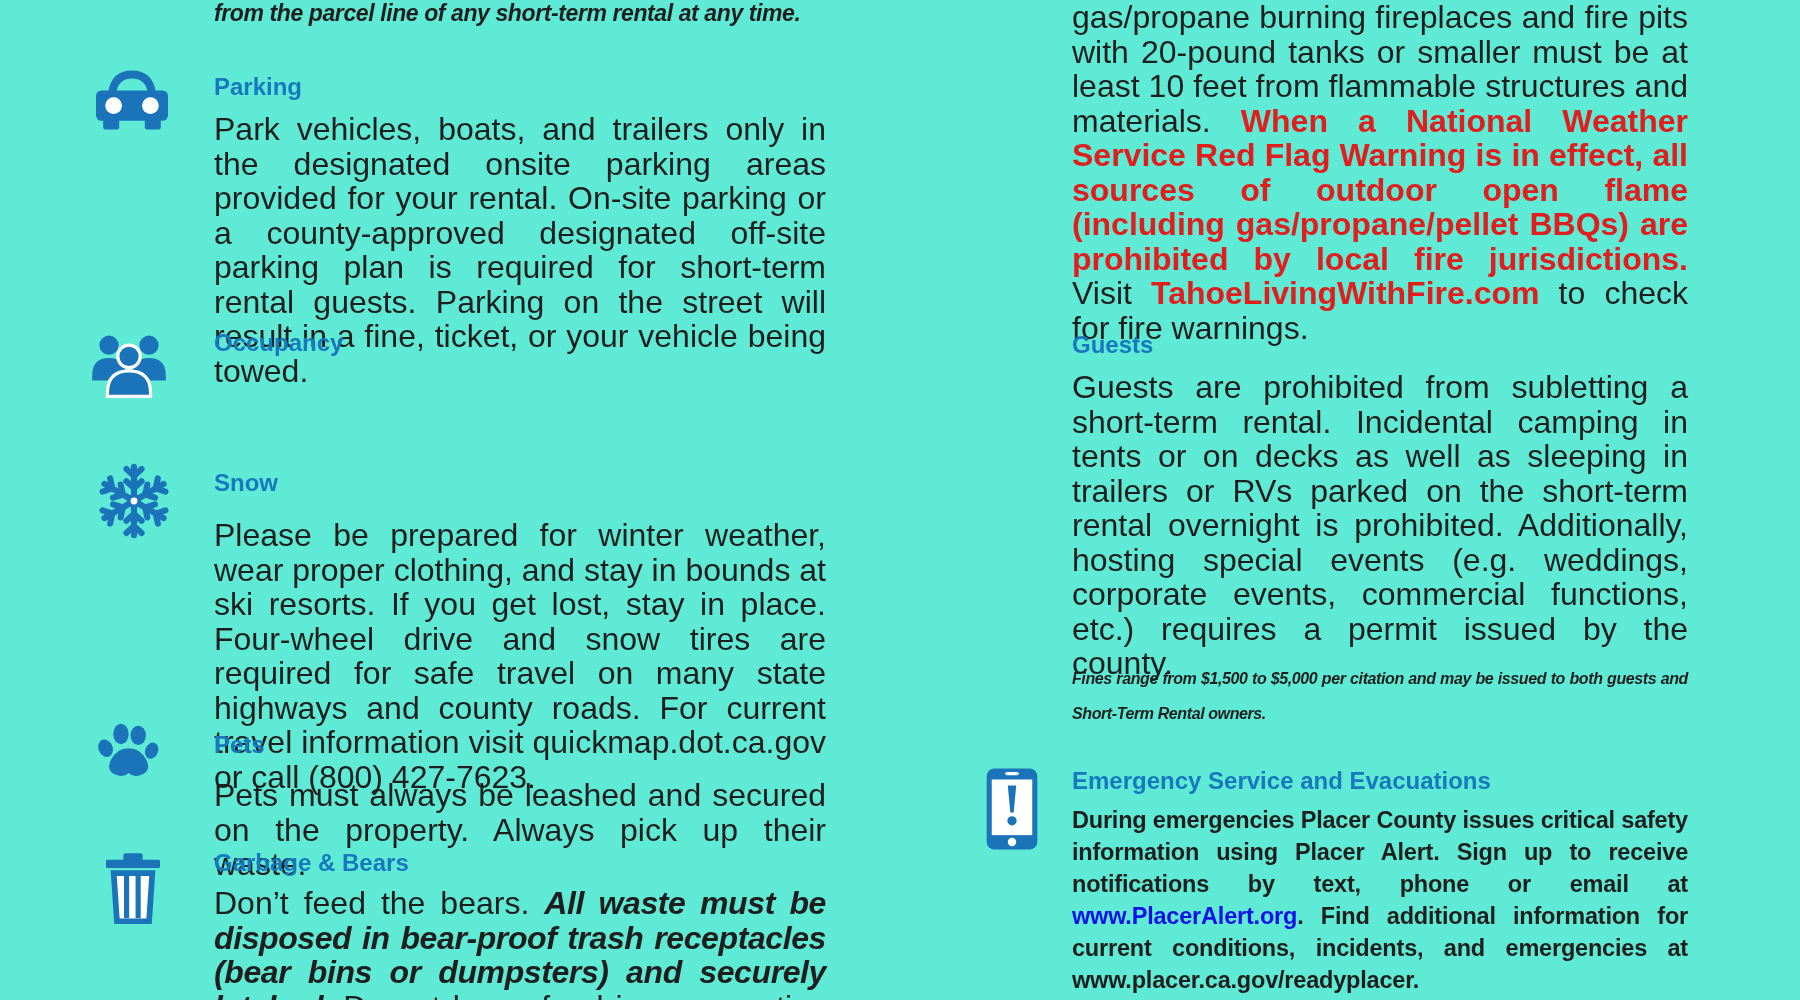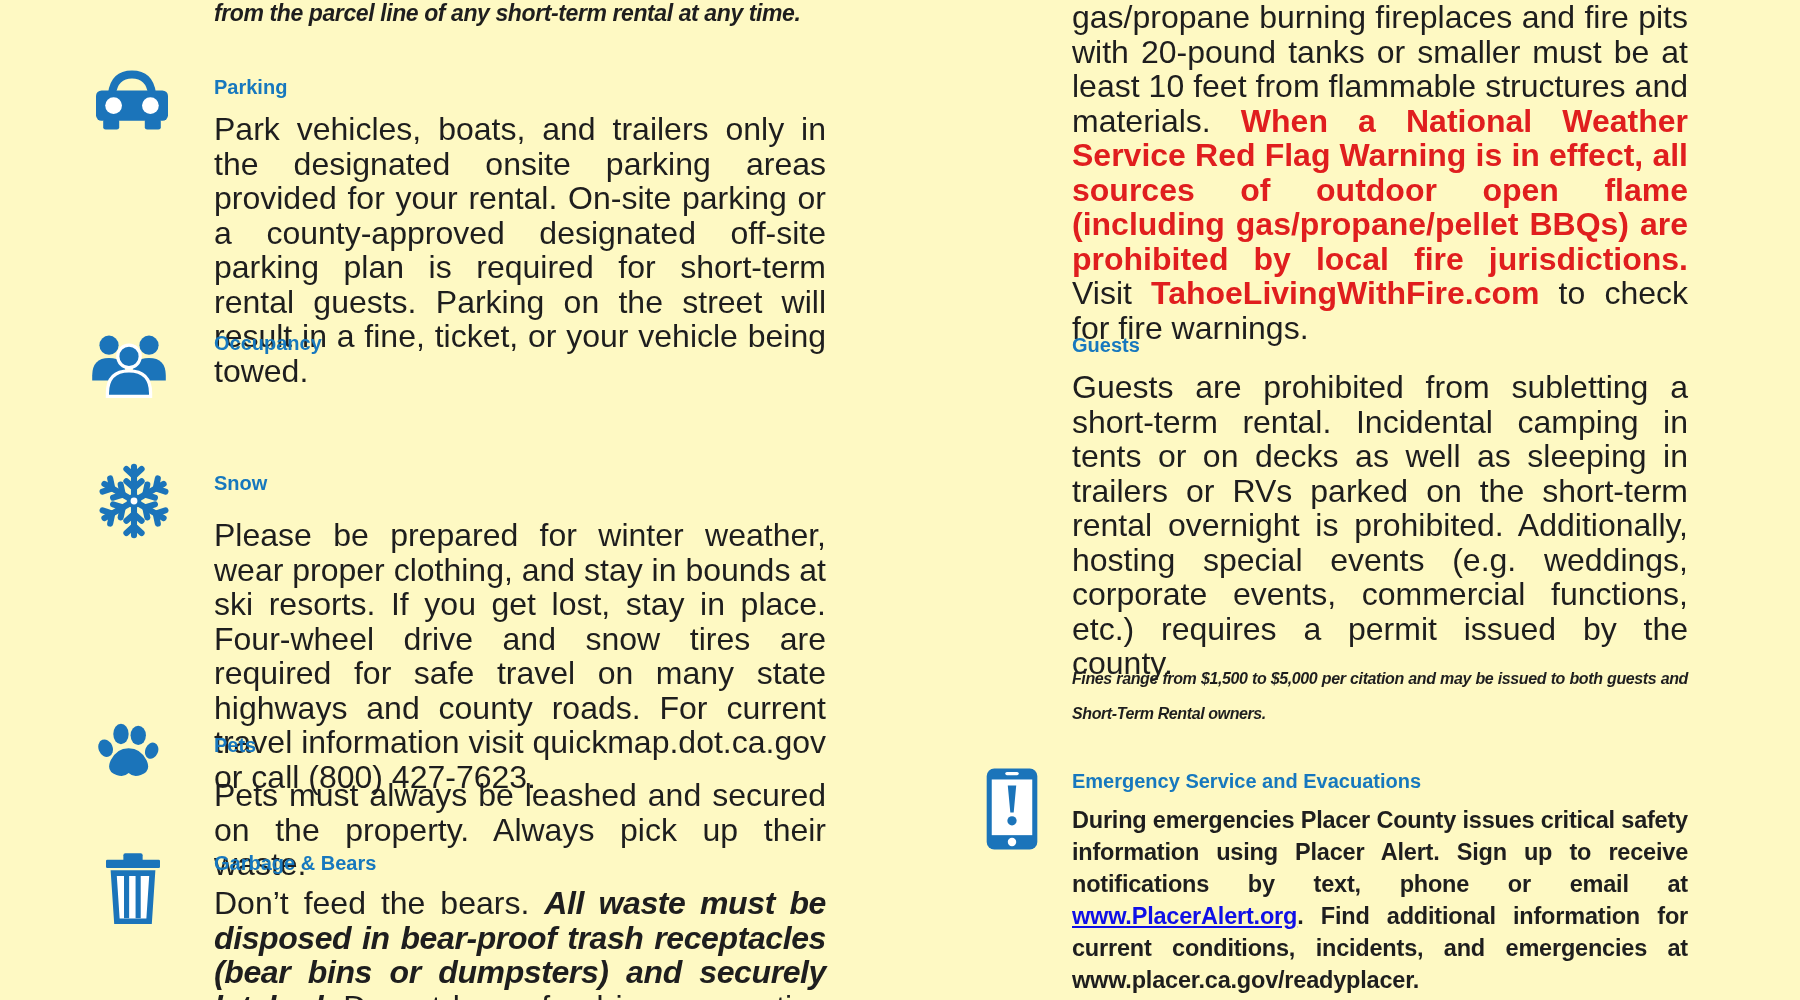--- a/index.html
+++ b/index.html
@@ -1,26 +1,26 @@
 <!DOCTYPE html>
 <html><head>
 <meta charset="utf-8">
 <style>
   html,body{margin:0;padding:0;background:#ffffff;}
   .page{
-    position:relative;width:1800px;height:1000px;background:#fef9c3;
+    position:relative;width:1800px;height:1000px;background:#5eead4;
     overflow:hidden;font-family:"Liberation Sans",sans-serif;
   }
   .tb{position:absolute;text-align:justify;color:#1e1e1e;font-size:32px;line-height:34.5px;margin:0;}
   .lcol{left:214px;width:612px;}
   .rcol{left:1072px;width:616px;}
-  .head{position:absolute;margin:0;font-size:20px;line-height:30px;font-weight:bold;color:#1778be;}
+  .head{position:absolute;margin:0;font-size:24px;line-height:30px;font-weight:bold;color:#1778be;}
   .bi{font-weight:bold;font-style:italic;letter-spacing:-0.4px;}
   .red{color:#e01e1e;font-weight:bold;}
-  .link{color:#0f0fe6;font-weight:bold;text-decoration:underline;cursor:pointer;}
+  .link{color:#0f0fe6;font-weight:bold;cursor:pointer;}
   .icon{position:absolute;}
   .icon svg{display:block;width:100%;height:100%;}
   .emg{font-size:23.5px;line-height:32px;font-weight:bold;letter-spacing:-0.2px;}
   .fines{font-size:16px;}
   .intro{font-size:23px;}
 </style>
 </head>
 <body>
 
 <div class="page">

